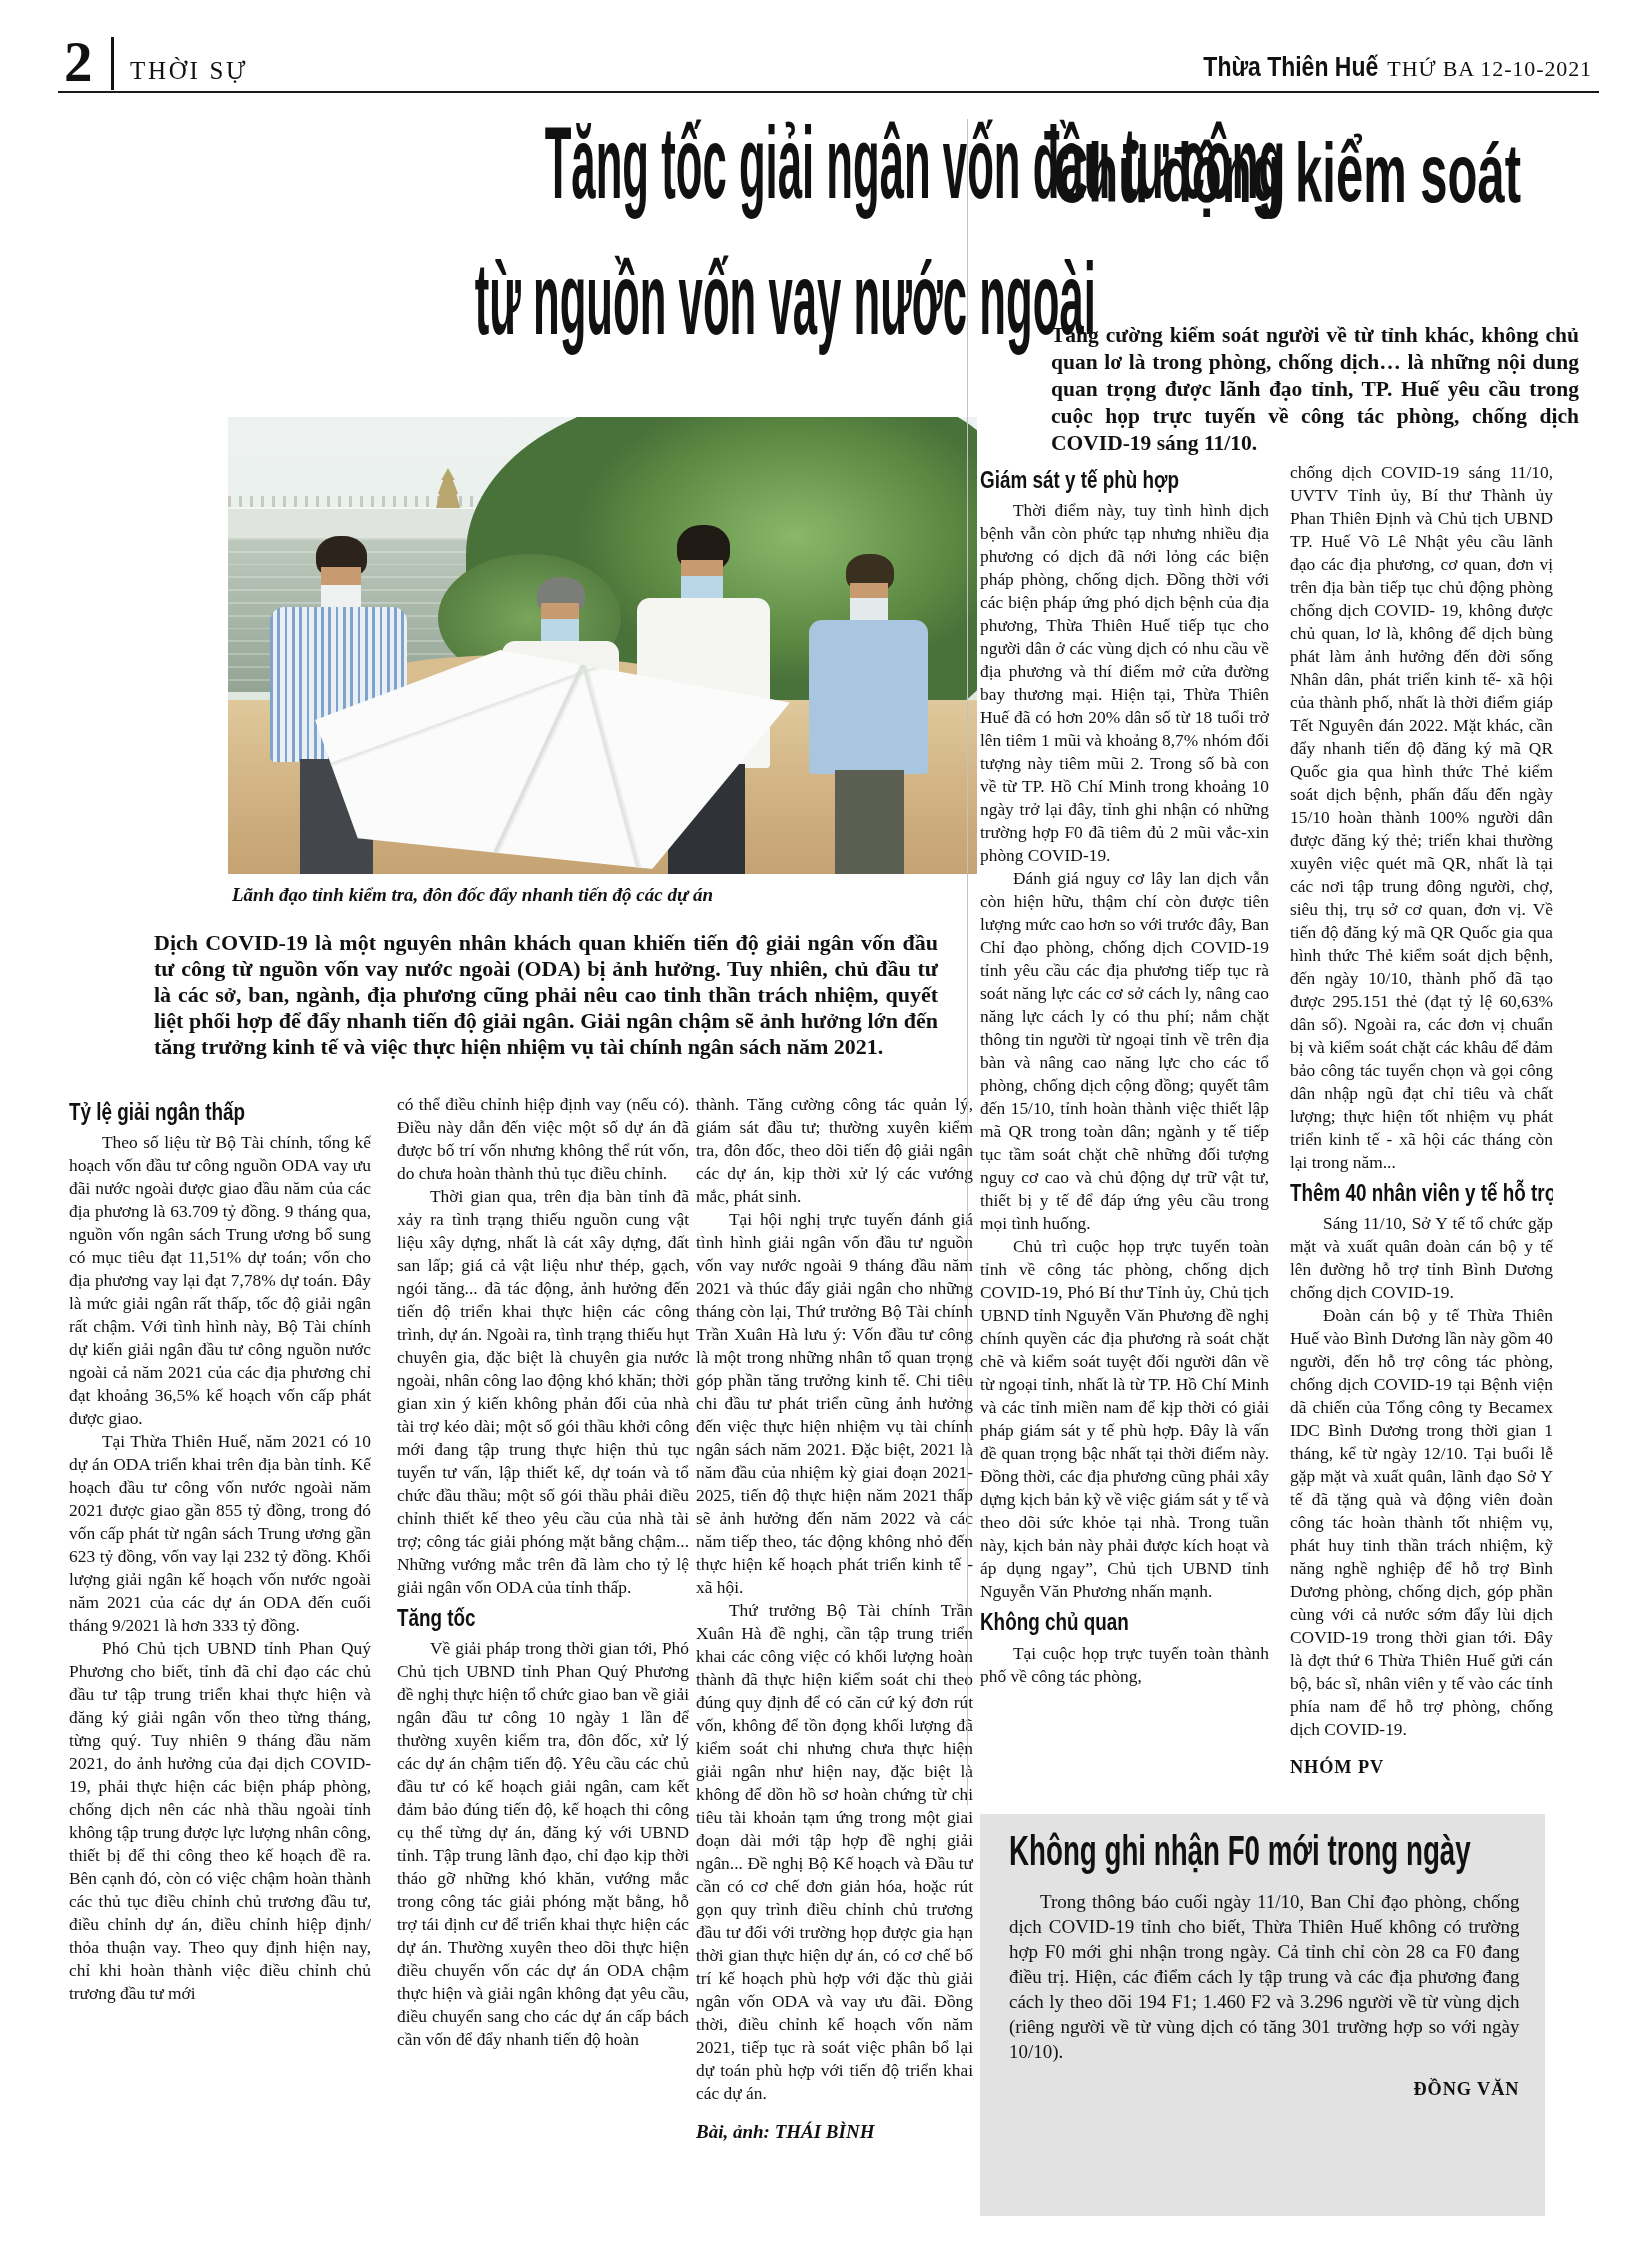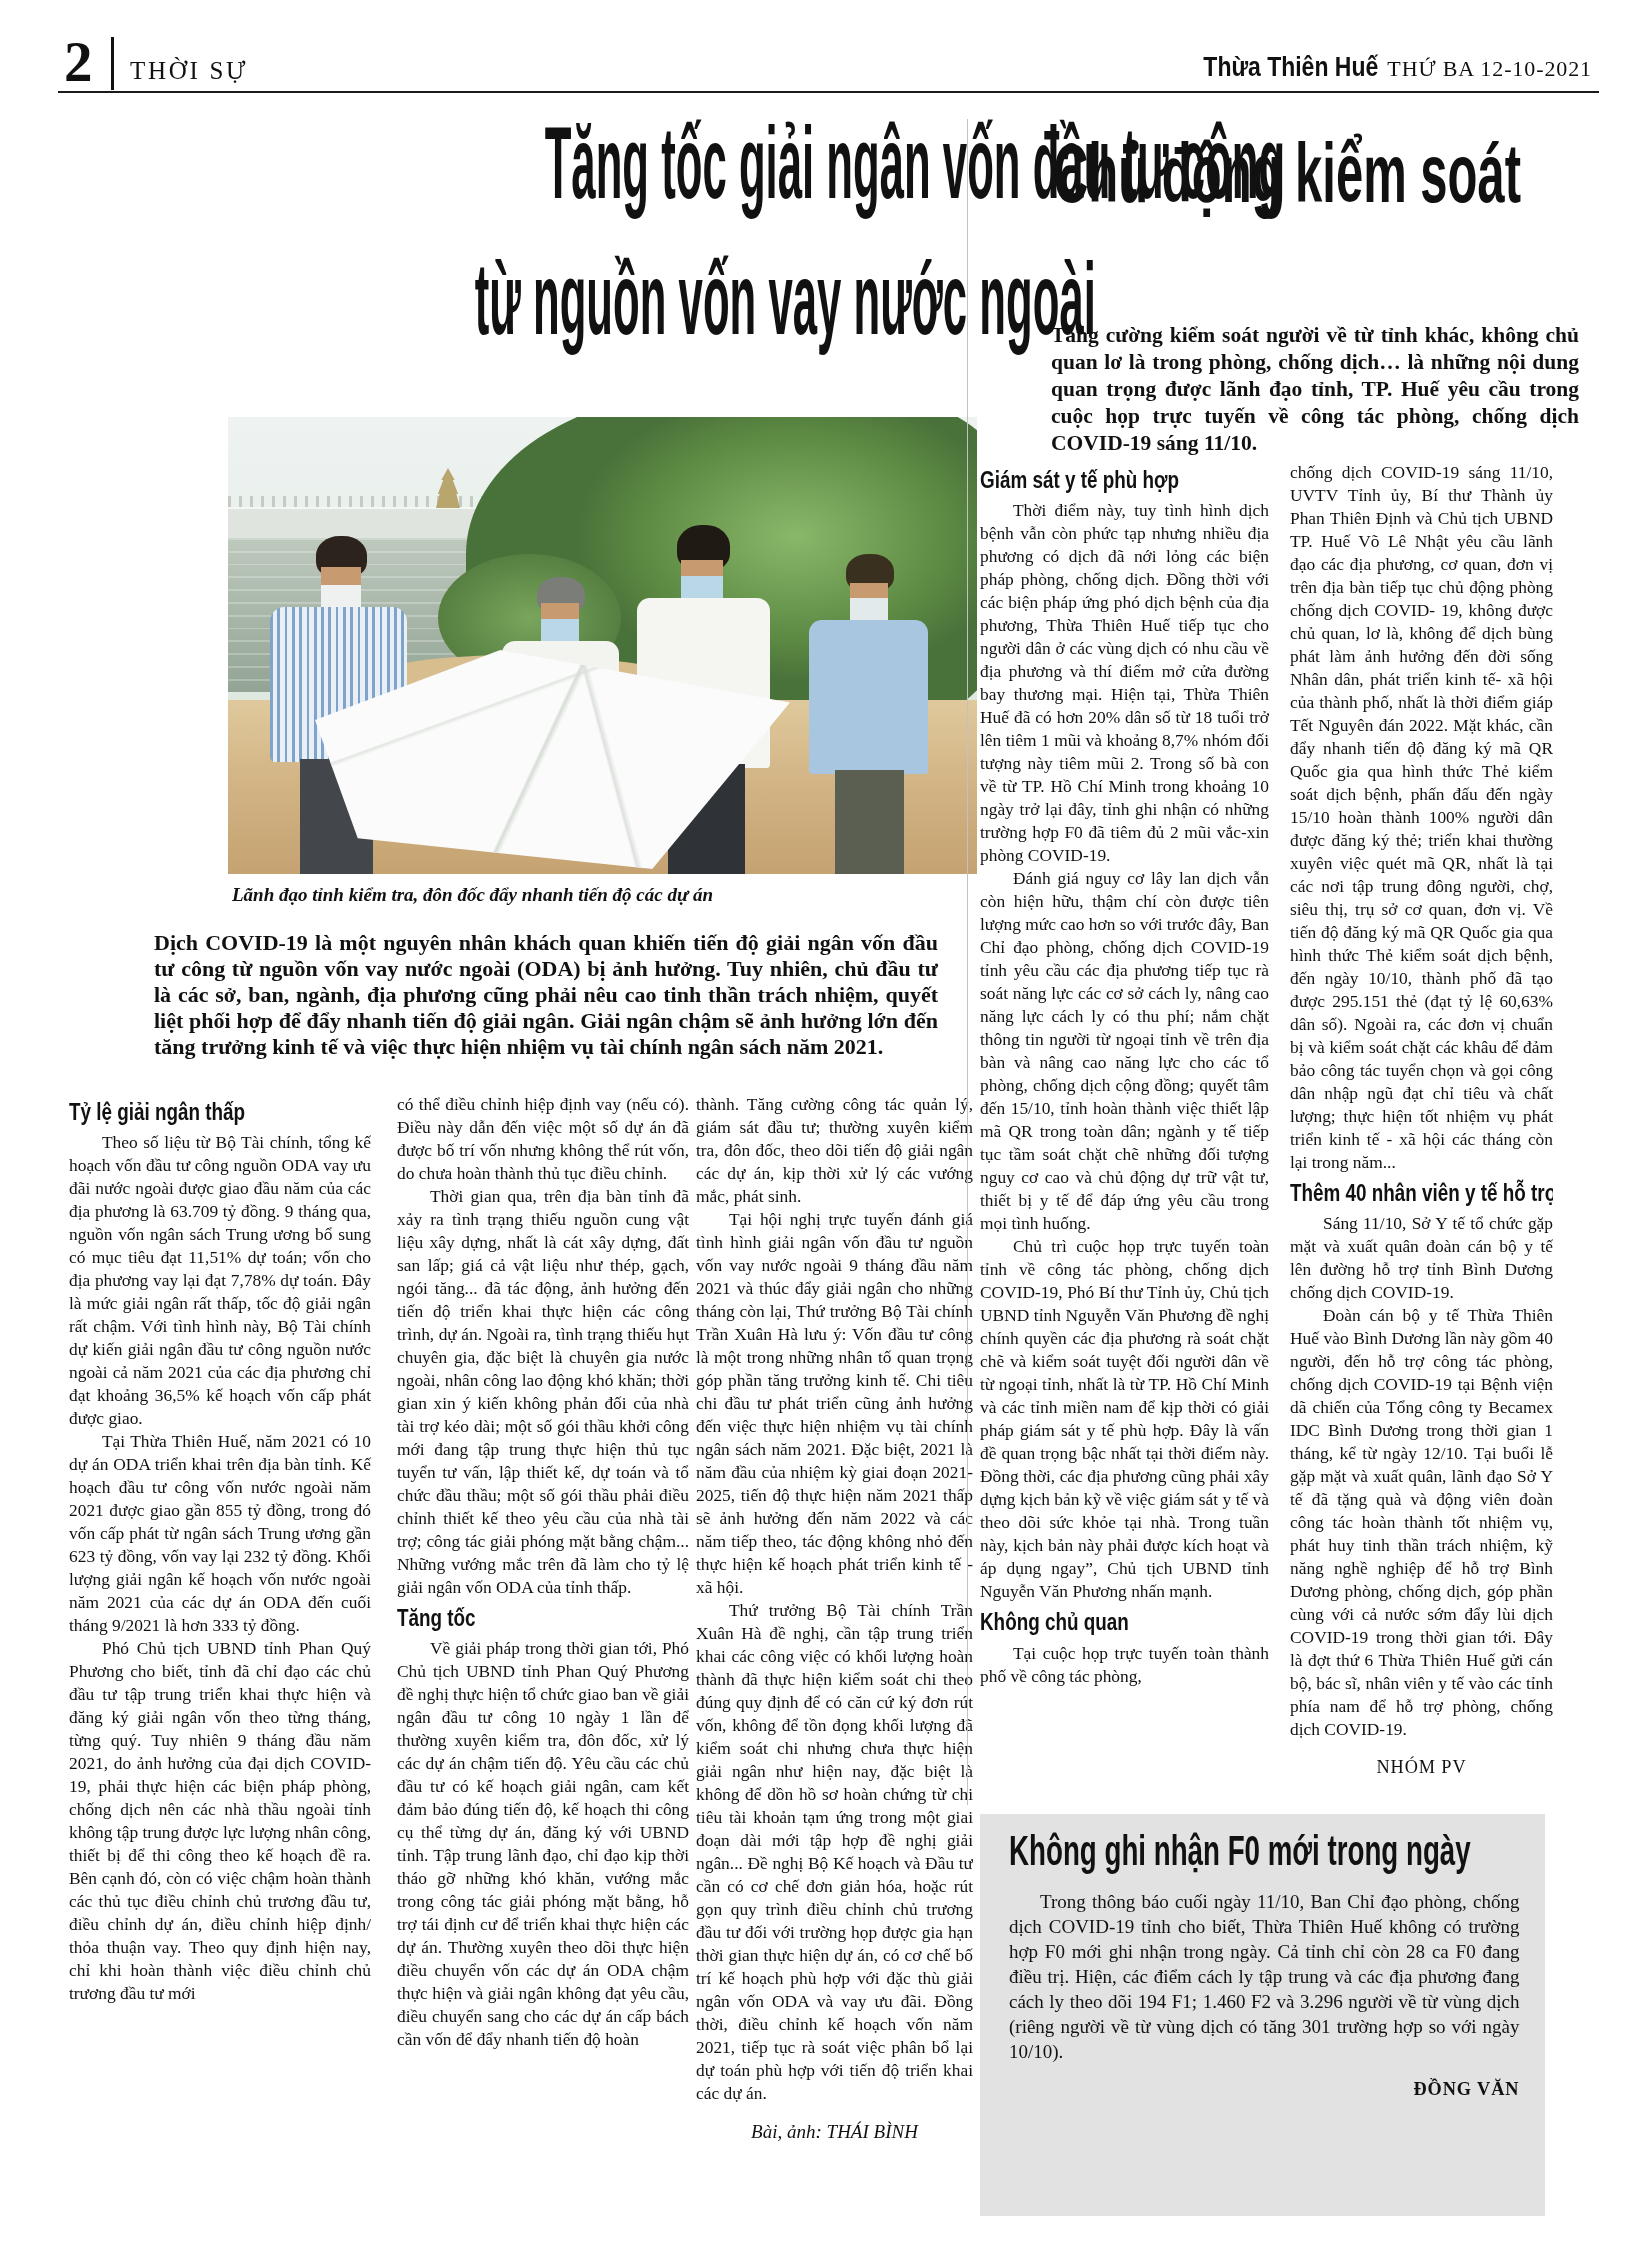--- a/index.html
+++ b/index.html
@@ -34,21 +34,21 @@
   .col{line-height:23px;font-size:17.4px;text-align:justify;overflow:hidden}
   .mcol{top:1093px;height:1139px}
   .mcol1{left:69px;width:302px}
   .mcol2{left:397px;width:292px}
   .mcol3{left:696px;width:277px}
 
   .blk.para{text-indent:33px}
   .blk.cont{text-indent:0}
   .blk.subhead{font-family:"Liberation Sans",sans-serif;font-weight:bold;font-size:23px;line-height:27.4px;margin:5.5px 0 5.5px 0;text-indent:0}
   .blk.subhead span{display:inline-block;transform:scaleX(.82);transform-origin:left center;white-space:nowrap}
-  .blk.byline{text-align:center;font-weight:normal;font-style:italic;font-size:19px;margin-top:14.6px}
+  .blk.byline{text-align:left;font-weight:bold;font-style:italic;font-size:19px;margin-top:14.6px}
 
   
   .vdivider{left:967px;top:119px;width:0.9px;height:1686px;background:var(--divider)}
 
   
   .r-headline{left:1053px;top:128px;width:539px;line-height:91px}
   .r-headline .cond{font-size:79px;transform:scale(.62,1.05);transform-origin:left center}
   .r-intro{left:1051px;top:322px;width:528px;font-size:21.5px;font-weight:bold;line-height:27px;text-align:justify}
   .rcol{top:461px;height:1341px}
   .rcol1{left:980px;width:289px}

